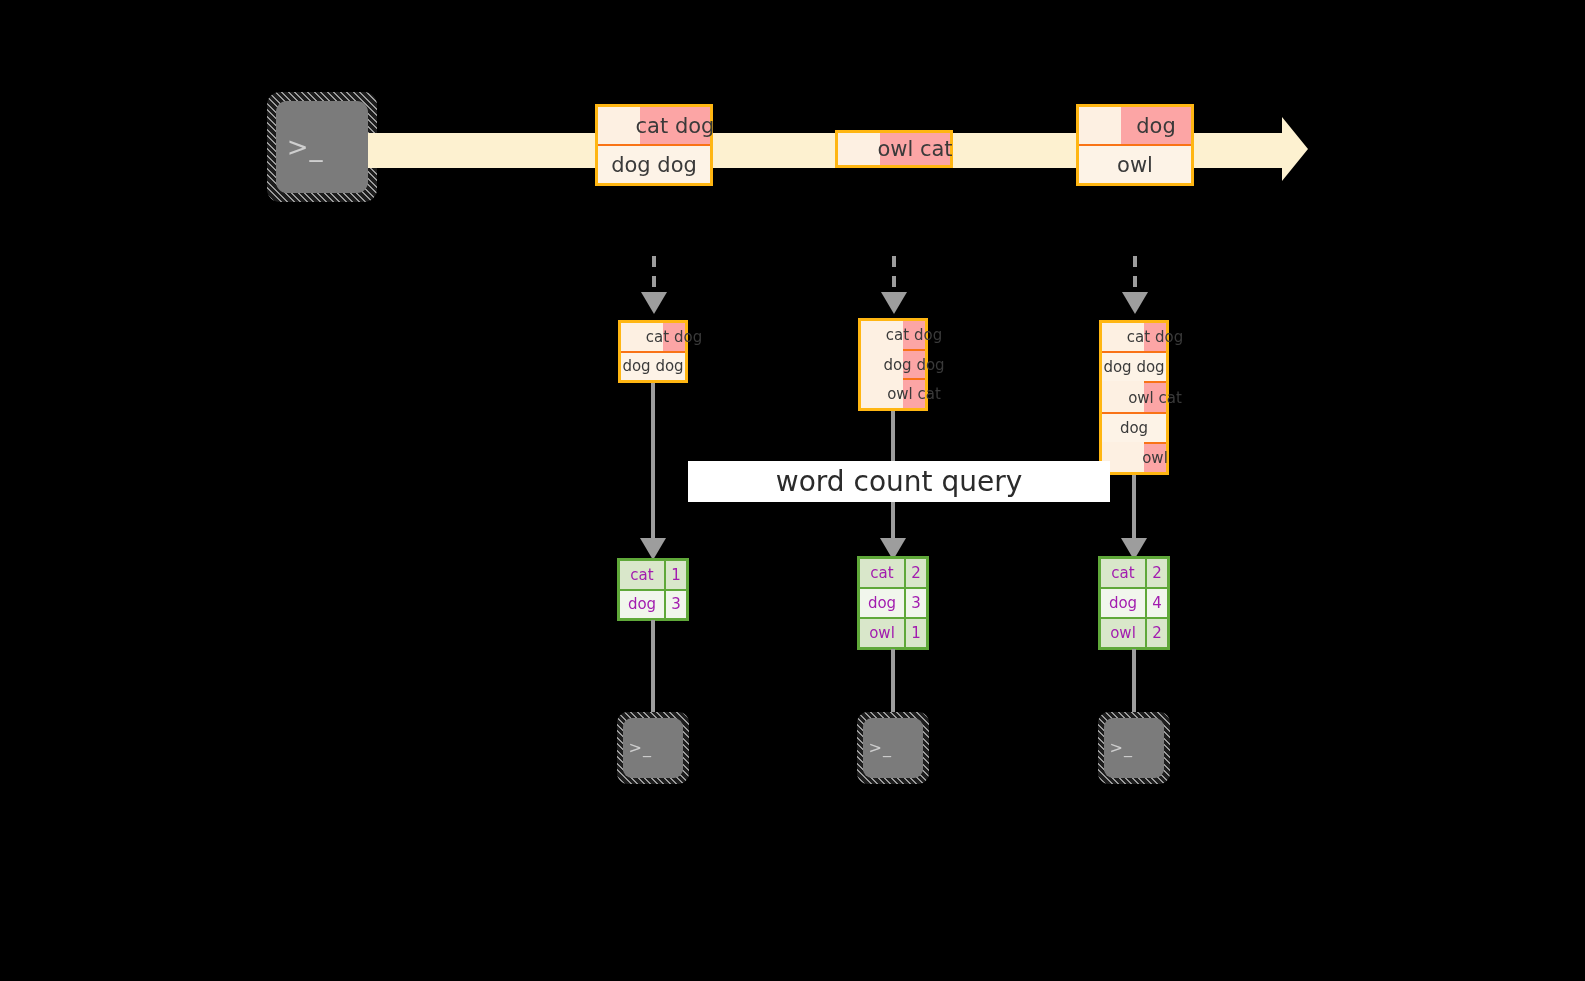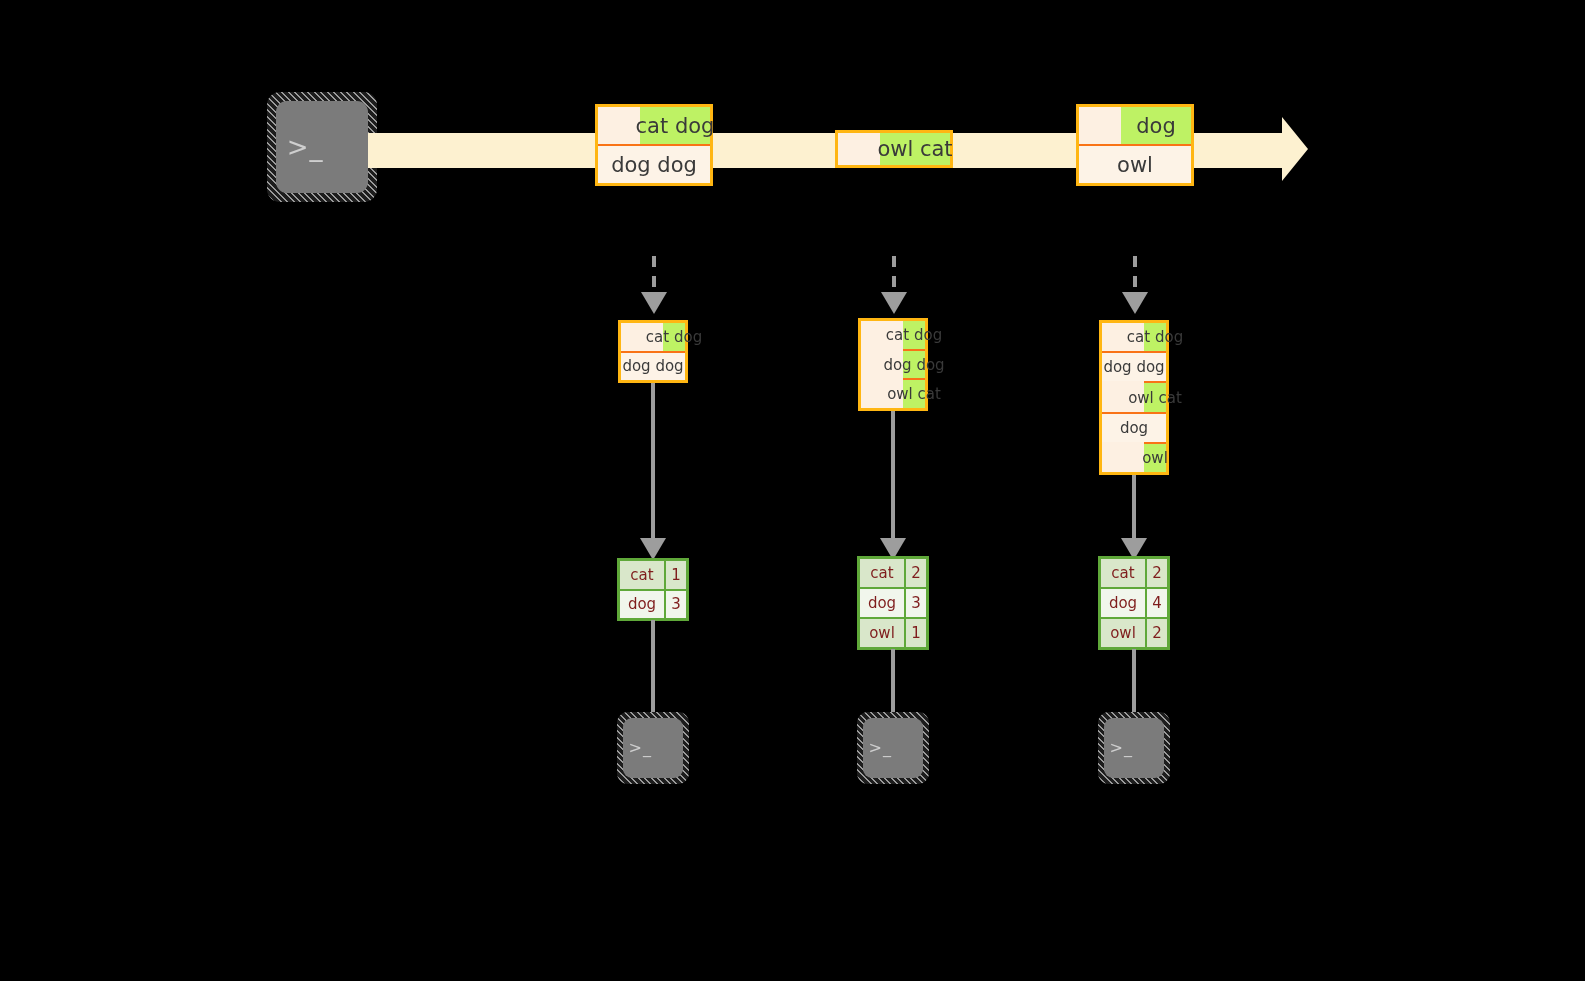--- a/index.html
+++ b/index.html
@@ -80,21 +80,21 @@
   }
   .ev-row {
     flex: 1 1 auto;
     display: flex;
     align-items: center;
     justify-content: center;
     box-sizing: border-box;
     color: #3a3a3a;
     white-space: nowrap;
   }
-  .ev-row.fill-dark { background: #bef264; margin-left: 42px; }
+  .ev-row.fill-dark { background: #fca5a5; margin-left: 42px; }
   .ev-row.fill-light { background: #fdf3e7; }
   .ev-row + .ev-row { border-top: 2px solid #f97316; }
   .res-table {
     position: absolute;
     box-sizing: border-box;
     border: 3px solid #5fa839;
     display: flex;
     flex-direction: column;
     background: #eff5e9;
   }
@@ -104,21 +104,21 @@
     box-sizing: border-box;
   }
   .res-row + .res-row { border-top: 2px solid #5fa839; }
   .res-row.fill-dark .res-cell { background: #d9e7ca; }
   .res-row.fill-light .res-cell { background: #f1f6ec; }
   .res-cell {
     display: flex;
     align-items: center;
     justify-content: center;
     box-sizing: border-box;
-    color: #7f1d1d;
+    color: #a21caf;
     white-space: nowrap;
   }
   .res-cell.key { flex: 0 0 auto; }
   .res-cell.val { flex: 1 1 auto; border-left: 2px solid #5fa839; }
 
   
   .arr-line {
     position: absolute;
     background: #9d9d9d;
     width: 4px;
@@ -206,20 +206,23 @@
 
   <div class="arr-line" style="left:651px; top:383px; height:157px;"></div>
   <div class="arr-head" style="left:640px; top:538px; border-width:22px 13px 0 13px;"></div>
 
   <div class="arr-line" style="left:891px; top:411px; height:129px;"></div>
   <div class="arr-head" style="left:880px; top:538px; border-width:22px 13px 0 13px;"></div>
 
   <div class="arr-line" style="left:1132px; top:475px; height:65px;"></div>
   <div class="arr-head" style="left:1121px; top:538px; border-width:22px 13px 0 13px;"></div>
 
+  <div class="banner" style="left:688px; top:461px; width:422px; height:41px; font-size:28px;">
+    <span>word count query</span>
+  </div>
 
   <div class="res-table" style="left:617px; top:558px; width:72px; height:63px; font-size:15px;">
     <div class="res-row fill-dark">
       <div class="res-cell key" style="width:44px;">cat</div>
       <div class="res-cell val">1</div>
     </div>
     <div class="res-row fill-light">
       <div class="res-cell key" style="width:44px;">dog</div>
       <div class="res-cell val">3</div>
     </div>

